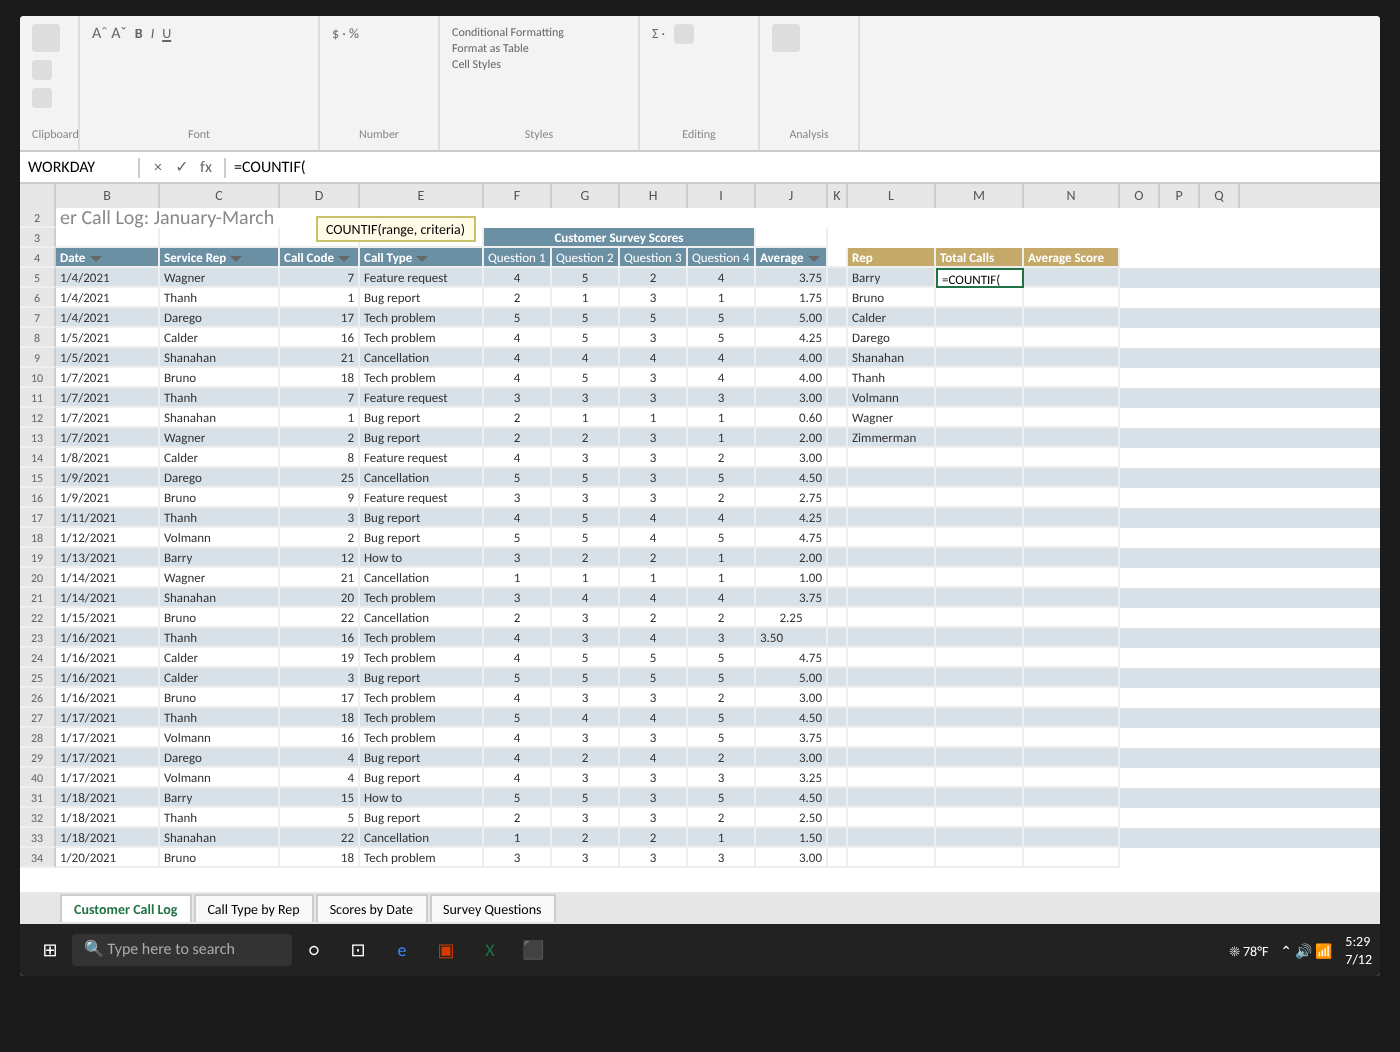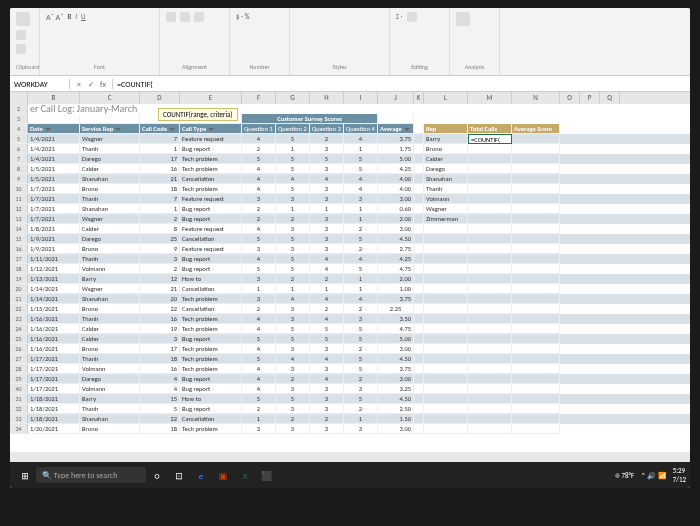--- a/index.html
+++ b/index.html
@@ -77,35 +77,32 @@
     </div>
     <div class="rgroup" style="width:120px">
       <div class="ricons">
         <span style="font-size:8px">Aˆ Aˇ</span>
         <span style="font-weight:bold">B</span> 
           <span style="font-style:italic">I</span> 
           <span style="text-decoration:underline">U</span>
       </div>
       <div class="rgroup-lbl">Font</div>
     </div>
-    <div class="rgroup" style="width:70px">
-      <div class="ricons">
-          <div class="ric sm"></div>
-          <div class="ric sm"></div>
-          <div class="ric sm"></div>
-        </div>
-      <div class="rgroup-lbl">Alignment</div>
-    </div>
     <div class="rgroup" style="width:60px">
       <div class="ricons">
           <span>$ · %</span>
         </div>
       <div class="rgroup-lbl">Number</div>
     </div>
     <div class="rgroup" style="width:100px">
+      <div style="font-size:6px;line-height:8px">
+        <div>Conditional Formatting</div>
+        <div>Format as Table</div>
+        <div>Cell Styles</div>
+      </div>
       <div class="rgroup-lbl">Styles</div>
     </div>
     <div class="rgroup" style="width:60px">
       <div class="ricons">
           <span>Σ · </span>
           <div class="ric sm"></div>
         </div>
       <div class="rgroup-lbl">Editing</div>
     </div>
     <div class="rgroup" style="width:50px">
@@ -475,21 +472,21 @@
           <div class="row alt">
             <div class="rh">23</div>
     <div class="cell cB data">1/16/2021</div>
     <div class="cell cC data">Thanh</div>
     <div class="cell cD data" style="text-align:right">16</div>
     <div class="cell cE data">Tech problem</div>
     <div class="cell cF data" style="text-align:center">4</div>
     <div class="cell cG data" style="text-align:center">3</div>
     <div class="cell cH data" style="text-align:center">4</div>
     <div class="cell cI data" style="text-align:center">3</div>
-    <div class="cell cJ data" style="text-align:right">3.50</div>
+    <div class="cell cJ data" style="">3.50</div>
     <div class="cell cK"></div>
             <div class="cell cL"></div>
             <div class="cell cM"></div>
             <div class="cell cN"></div>
           </div>
           <div class="row">
             <div class="rh">24</div>
     <div class="cell cB data">1/16/2021</div>
     <div class="cell cC data">Calder</div>
     <div class="cell cD data" style="text-align:right">19</div>
@@ -661,20 +658,26 @@
     <div class="cell cJ data" style="text-align:right">3.00</div>
     <div class="cell cK"></div>
             <div class="cell cL"></div>
             <div class="cell cM"></div>
             <div class="cell cN"></div>
           </div>
         </div>
     </div>
   </div>
 
+  <div class="tabs">
+    <div class="tab active">Customer Call Log</div>
+    <div class="tab">Call Type by Rep</div>
+    <div class="tab">Scores by Date</div>
+    <div class="tab">Survey Questions</div>
+  </div>
 
   <div class="taskbar">
     <div class="tbitem">⊞</div>
     <div class="searchbox">🔍 <span>Type here to search</span></div>
     <div class="tbitem">○</div>
     <div class="tbitem">⊡</div>
     <div class="tbitem" style="color:#4285f4">e</div>
     <div class="tbitem" style="color:#d83b01">▣</div>
     <div class="tbitem" style="color:#217346">X</div>
     <div class="tbitem">⬛</div>

